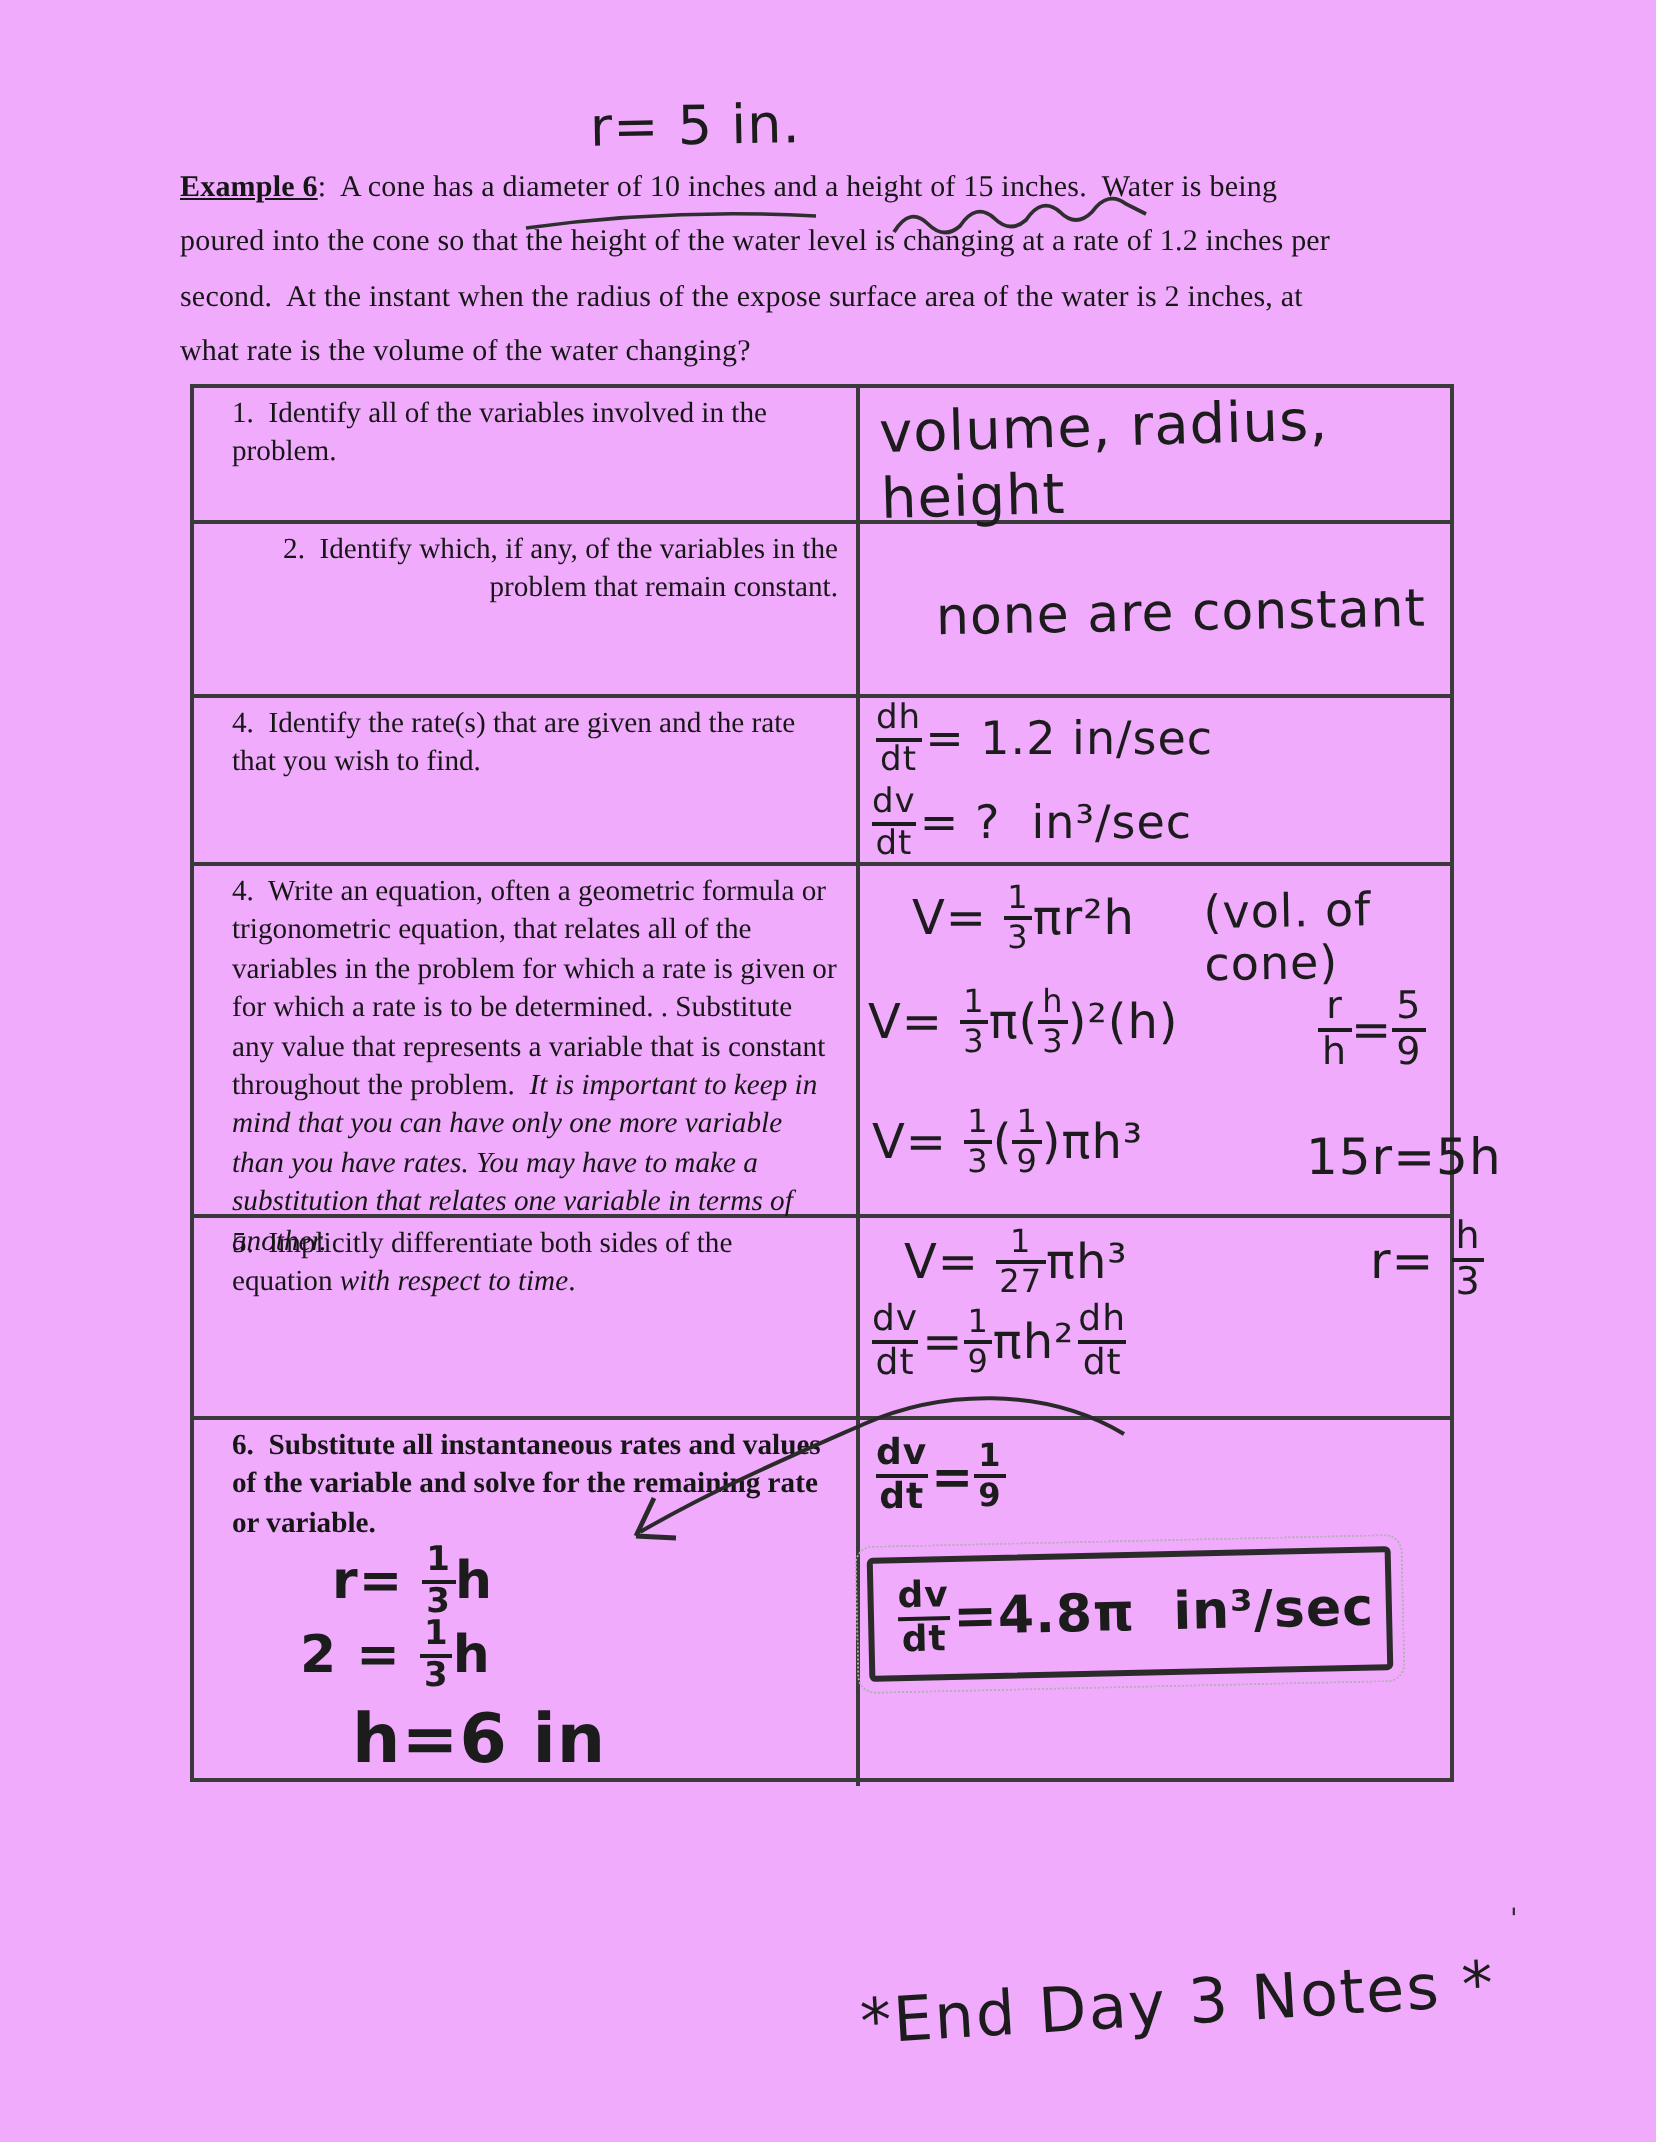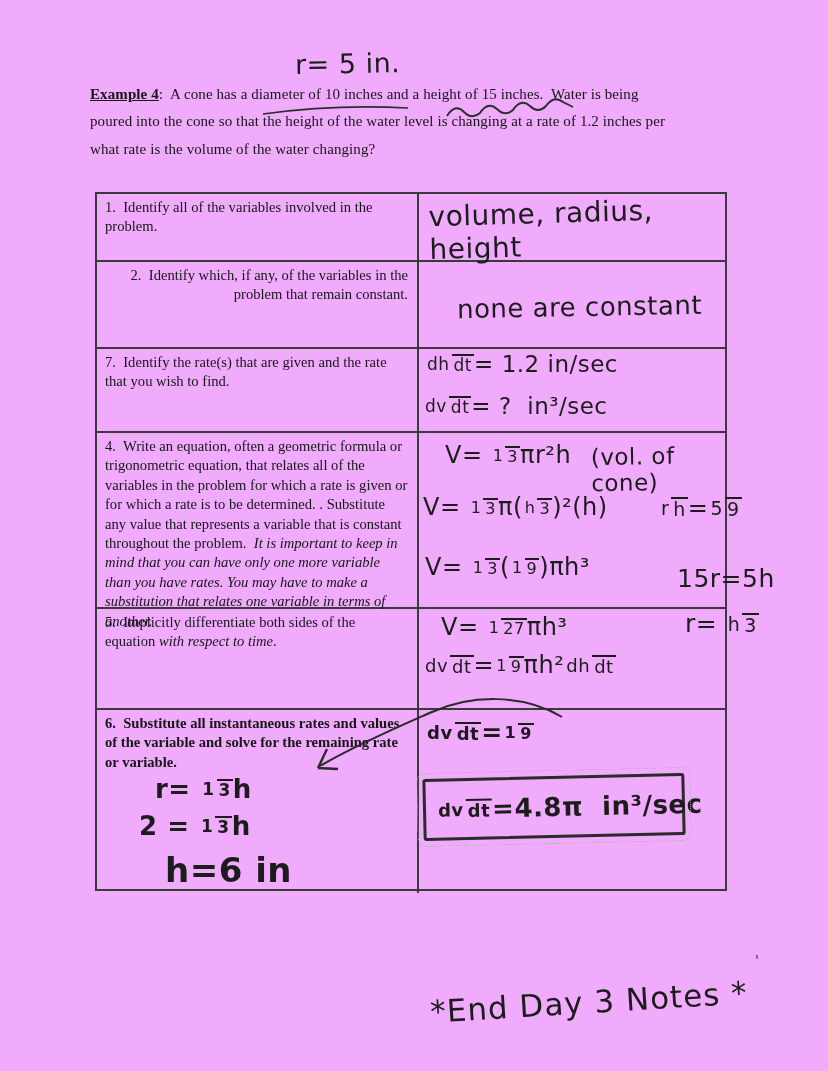--- a/index.html
+++ b/index.html
@@ -8,29 +8,29 @@
     background:#f0abfc; overflow:hidden;
     font-family:"Liberation Serif", serif; color:#161616;
   }
   
   .problem { position:absolute; left:90px; top:86px; width:670px; }
   .pline { white-space:pre; font-size:15px; height:27.4px; letter-spacing:0.1px; }
   .pline b.ex { text-decoration:underline; font-weight:bold; }
   
   .hand { font-family:"DejaVu Sans", sans-serif; color:#1c1c1c; letter-spacing:0.5px; }
   .heq { display:flex; align-items:center; white-space:pre; }
-  .frac { display:inline-flex; flex-direction:row; align-items:flex-end; line-height:1; }
+  .frac { display:inline-flex; flex-direction:column; align-items:center; line-height:1; }
   .frac .num { display:block; padding:0 2px 1px 2px; }
   .frac .den { display:block; border-top:2px solid #1c1c1c; padding:1px 2px 0 2px; }
   
   .wtable {
     position:absolute; left:95px; top:192px; width:632px; height:699px;
     border:2px solid #3a3a3a; box-sizing:border-box;
   }
-  .trow { display:flex; border-bottom:2px solid #3a3a3a; box-sizing:border-box; }
+  .trow { display:flex; border-bottom:2px solid #3a3a3a; box-sizing:border-box;padding-left:11px; }
   .trow.last { border-bottom:none; }
   .pcell {
     width:322px; border-right:2px solid #3a3a3a; box-sizing:border-box;
     padding:4px 9px 0 8px; font-size:14.6px; line-height:1.33;
     white-space:pre-wrap; position:relative;
   }
   .acell { flex:1; position:relative; }
   .r1 { height:68px; } .r2 { height:87px;text-align:right; } .r3 { height:84px; }
   .r4 { height:176px; } .r5 { height:101px; } .r6 { height:183px;font-weight:bold; }
   .it { font-style:italic; }
@@ -52,43 +52,44 @@
   .tilt-b { transform:rotate(-1deg); }
 </style>
 </head>
 <body>
 
 <div class="page">
 
   <div class="hand radius-note">r= 5 in.</div>
 
   <div class="problem">
-    <div class="pline"><b class="ex">Example 4</b><span>:  A cone has a diameter of 10 inches and a height of 15 inches.  Water is being</span></div>
+    <div class="pline"><b class="ex">Example 6</b><span>:  A cone has a diameter of 10 inches and a height of 15 inches.  Water is being</span></div>
     <div class="pline">poured into the cone so that the height of the water level is changing at a rate of 1.2 inches per</div>
+    <div class="pline">second.  At the instant when the radius of the expose surface area of the water is 2 inches, at</div>
     <div class="pline">what rate is the volume of the water changing?</div>
   </div>
 
   <div class="wtable">
 
     <div class="trow r1">
       <div class="pcell">1.  Identify all of the variables involved in the problem.</div>
       <div class="acell">
         <div class="hand tilt-a" style="position:absolute;left:10px;top:2px;font-size:28px;">volume, radius, height</div>
       </div>
     </div>
 
     <div class="trow r2">
       <div class="pcell">2.  Identify which, if any, of the variables in the problem that remain constant.</div>
       <div class="acell">
         <div class="hand tilt-b" style="position:absolute;left:38px;top:30px;font-size:26px;">none are constant</div>
       </div>
     </div>
 
     <div class="trow r3">
-      <div class="pcell">7.  Identify the rate(s) that are given and the rate that you wish to find.</div>
+      <div class="pcell">4.  Identify the rate(s) that are given and the rate that you wish to find.</div>
       <div class="acell">
         <div class="hand heq" style="position:absolute;left:6px;top:2px;font-size:23px;">
           <span class="frac" style="font-size:17px;"><span class="num">dh</span><span class="den">dt</span></span>
           <span>= 1.2 in/sec</span>
         </div>
         <div class="hand heq" style="position:absolute;left:4px;top:44px;font-size:23px;">
           <span class="frac" style="font-size:17px;"><span class="num">dv</span><span class="den">dt</span></span>
           <span>= ?  in³/sec</span>
         </div>
       </div>
@@ -138,21 +139,21 @@
         </div>
         <div class="ansbox hand heq" style="font-size:26px;">
           <span class="frac" style="font-size:18px;"><span class="num">dv</span><span class="den">dt</span></span><span>=</span><span>4.8π  in³/sec</span>
         </div>
       </div>
     </div>
 
     <div class="ov hand heq" style="left:562px;top:300px;font-size:24px;">
       <span class="frac" style="font-size:19px;"><span class="num">r</span><span class="den">h</span></span><span>=</span><span class="frac" style="font-size:19px;"><span class="num">5</span><span class="den">9</span></span>
     </div>
-    <div class="ov hand" style="left:556px;top:370px;font-size:25px;margin-left:24px;">15r=5h</div>
+    <div class="ov hand" style="left:556px;top:370px;font-size:25px;">15r=5h</div>
     <div class="ov hand heq" style="left:588px;top:415px;font-size:25px;">
       <span>r= </span><span class="frac" style="font-size:19px;"><span class="num">h</span><span class="den">3</span></span>
     </div>
   </div>
 
   <svg class="svg-marks" width="828" height="1071" viewBox="0 0 828 1071">
     <path d="M263 114 Q335 104 408 108" fill="none" stroke="#2e2e2e" stroke-width="1.7"></path>
     <path d="M447 116 q8 -13 17 -4 q8 8 16 1 q8 -12 17 -4 q8 8 16 1 q8 -12 17 -4 q8 8 16 0 q8 -11 17 -4 l10 5" fill="none" stroke="#2e2e2e" stroke-width="1.9"></path>
     <path d="M562 717 C 522 693, 470 695, 432 712 C 398 727, 358 744, 320 766" fill="none" stroke="#2a2a2a" stroke-width="2"></path>
     <path d="M318 768 L327 749 M318 768 L338 769" fill="none" stroke="#2a2a2a" stroke-width="2.4"></path>

